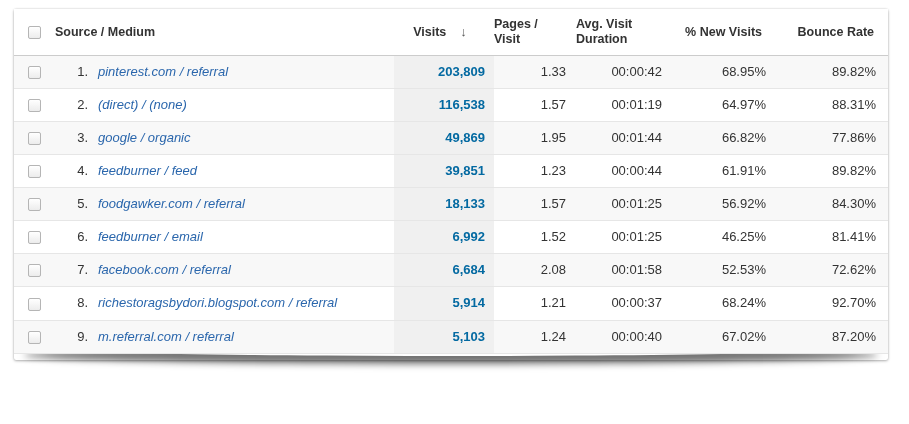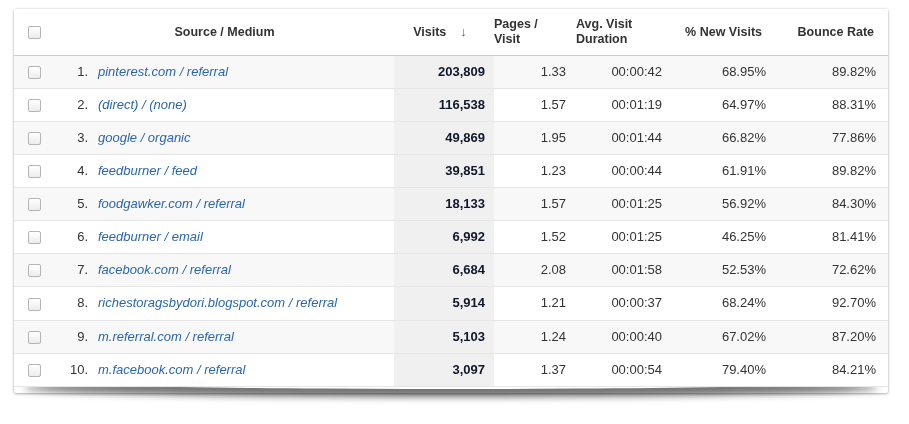--- a/index.html
+++ b/index.html
@@ -63,21 +63,21 @@
     color: var(--text);
     border-bottom: 1px solid var(--header-border);
     padding: 8px 0;
     height: 44px;
     vertical-align: middle;
     line-height: 15px;
     background: #ffffff;
     cursor: pointer;
   }
   th.h-check, td.cell-check { text-align: center; }
-  th.h-source { text-align: center; padding-left: 1px; }
+  th.h-source { text-align: left; padding-left: 1px; }
   th.h-metric { text-align: right; }
   th.h-metric .h-wrap {
     display: inline-block;
     text-align: left;
     margin-right: 14px;
     vertical-align: middle;
   }
   th.h-visits { text-align: center; padding-right: 8px; white-space: nowrap; }
   .sort-arrow {
     display: inline-block;
@@ -95,21 +95,21 @@
     height: 33px;
     vertical-align: middle;
     line-height: 14px;
   }
   td.cell-index { text-align: right; color: var(--text); }
   td.cell-source { padding-left: 10px; overflow: hidden; white-space: nowrap; }
   td.num { text-align: right; padding-right: 10px; }
   td.cell-visits {
     background: var(--visits-column-bg);
     font-weight: bold;
-    color: #0f172a;
+    color: #0369a1;
     padding-right: 9px;
   }
   td.cell-bounce { padding-right: 12px; }
 
   a.source-link {
     color: var(--link);
     text-decoration: none;
     cursor: pointer;
     font-style: italic;
   }
@@ -296,30 +296,16 @@
     <td class="cell-source">
       <a class="source-link">m.referral.com / referral</a>
     </td>
     <td class="cell-visits num">5,103</td>
     <td class="num">1.24</td>
     <td class="num">00:00:40</td>
     <td class="num">67.02%</td>
     <td class="num cell-bounce">87.20%</td>
   </tr>
 
-  <tr>
-    <td class="cell-check">
-      <input type="checkbox" class="gacheck" style="">
-    </td>
-    <td class="cell-index">10.</td>
-    <td class="cell-source">
-      <a class="source-link">m.facebook.com / referral</a>
-    </td>
-    <td class="cell-visits num">3,097</td>
-    <td class="num">1.37</td>
-    <td class="num">00:00:54</td>
-    <td class="num">79.40%</td>
-    <td class="num cell-bounce">84.21%</td>
-  </tr>
 </tbody>
     </table>
   </div>
 </div>
 
 </body></html>

